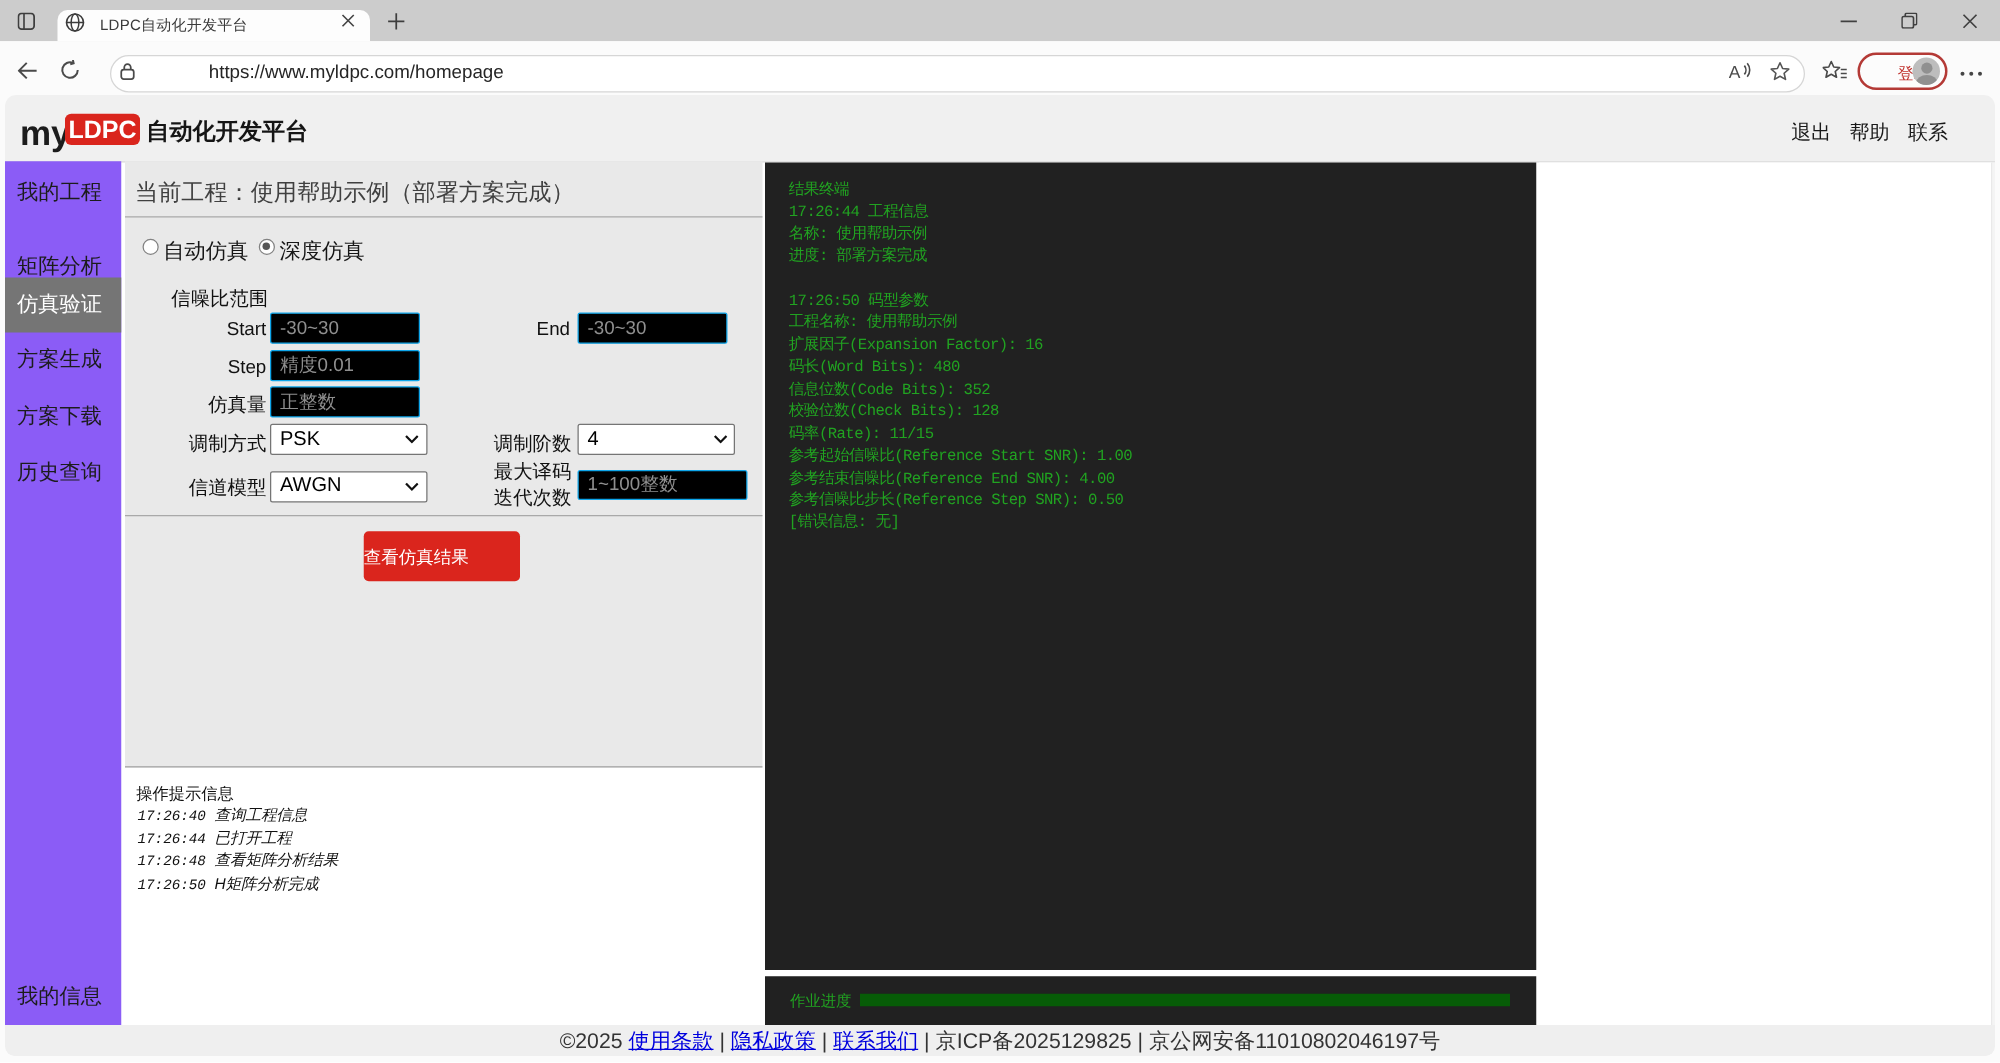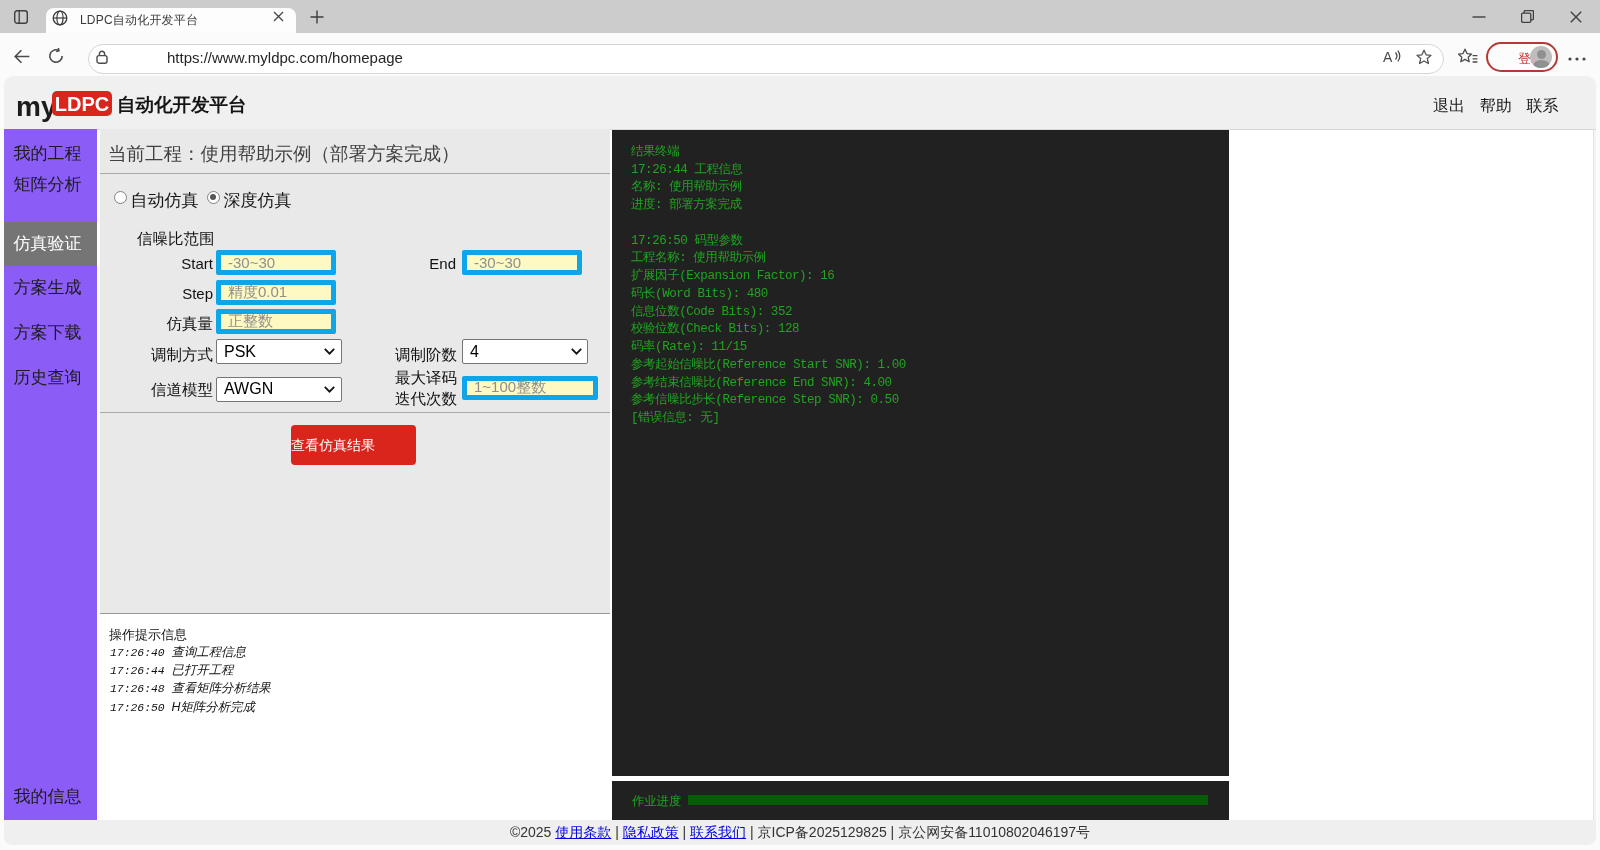--- a/index.html
+++ b/index.html
@@ -47,34 +47,34 @@
   #formpanel { left:96px; top:53px; width:510px; height:484px; background:#e9e9e9; }
   #logbox { left:96px; top:537px; width:510px; height:207px; background:#fff;
             border-top:1px solid #989898; }
   #terminal { left:608px; top:54px; width:617px; height:646px; background:#212121;
               color:#21a321; font-family:"Liberation Mono", monospace; font-size:12.5px; letter-spacing:-0.45px;
               line-height:17.73px; padding:14px 0 0 19px; white-space:pre; }
   #progresspanel { left:608px; top:705px; width:617px; height:39px; background:#212121; }
   #rightpanel { left:1227px; top:54px; width:363px; height:690px; background:#fff; border-right:1px solid #e2e2e2; }
 
   #footer { left:0; top:744px; width:1592px; height:25px; background:#efefef;
-            text-align:center; font-size:14px; color:#333; line-height:25px; }
+            text-align:center; font-size:17px; color:#333; line-height:25px; }
   #footer a { color:#0000dd; }
 
   
   #ftitle { left:104px; top:65px; font-size:18.5px; color:#404040; }
   .hr { position:absolute; left:96px; width:510px; height:1px; background:#a9a9a9; }
   .radiolabel { position:absolute; font-size:17px; color:#161616; font-weight:500; }
   .radio { position:absolute; width:13px; height:13px; border:1.7px solid #828282;
            border-radius:50%; background:#fefefe; }
   .radio.checked::after { content:""; position:absolute; left:1.8px; top:1.8px; width:6px;
            height:6px; border-radius:50%; background:#565656; }
   .flabel { position:absolute; font-size:15px; color:#111; text-align:right; }
   .clabel { position:absolute; font-size:15.5px; color:#111; text-align:right; }
-  .finput { position:absolute; background:#fef9c3; border:5px solid #0ea5e9; border-radius:2px;
+  .finput { position:absolute; background:#000000; border:1px solid #0ea5e9; border-radius:2px;
             font-size:15px; color:#8f8f8f; padding-left:7px; display:flex; align-items:center; }
   .fselect { position:absolute; background:#fff; border:1px solid #757575; border-radius:2px;
              font-size:16px; color:#000; padding-left:7px; display:flex; align-items:center; }
   #redbtn { left:287px; top:349px; width:125px; height:40px; background:#da251d;
             border-radius:4px; color:#fff; font-size:14px; text-align:left;
             line-height:40px; }
 
   #logtitle { left:105px; top:550px; font-size:13px; color:#111; }
   .logline { position:absolute; left:106px; font-size:11.4px; color:#111;
              font-family:"Liberation Mono", monospace;font-style:italic; }
@@ -163,21 +163,21 @@
     <div class="pc" id="logo-red">LDPC</div>
     <div class="pc" id="logo-cjk">自动化开发平台</div>
     <div class="pc" id="header-links">
         <span>退出</span>
         <span>帮助</span>
         <span>联系</span>
       </div>
 
     <div class="pc" id="sidebar">
       <div class="side-item" style="top:3px;">我的工程</div>
-      <div class="side-item" style="top:34px;">矩阵分析</div>
+      <div class="side-item" style="top:62px;">矩阵分析</div>
       <div class="side-item active" style="top:92.5px;">仿真验证</div>
       <div class="side-item" style="top:137.25px;">方案生成</div>
       <div class="side-item" style="top:182px;">方案下载</div>
       <div class="side-item" style="top:226.75px;">历史查询</div>
       <div class="side-item" style="top:646px;">我的信息</div>
     </div>
 
     <div class="pc" id="formpanel"></div>
     <div class="pc" id="ftitle">当前工程：使用帮助示例（部署方案完成）</div>
     <div class="hr" style="top:97px;"></div>

